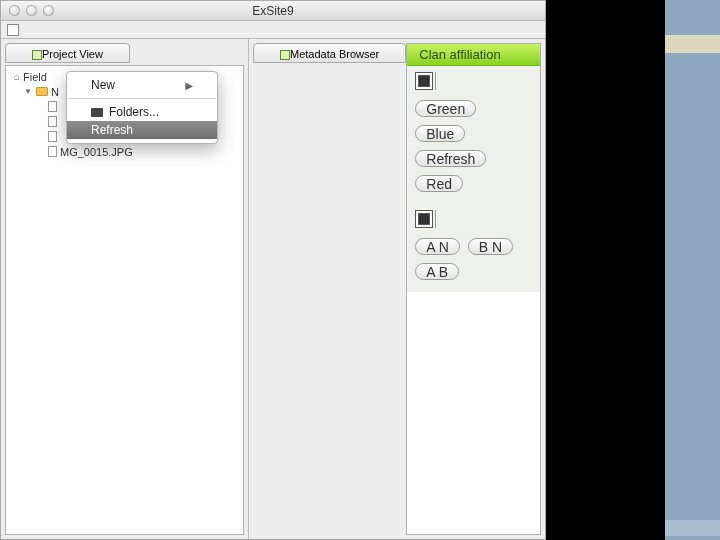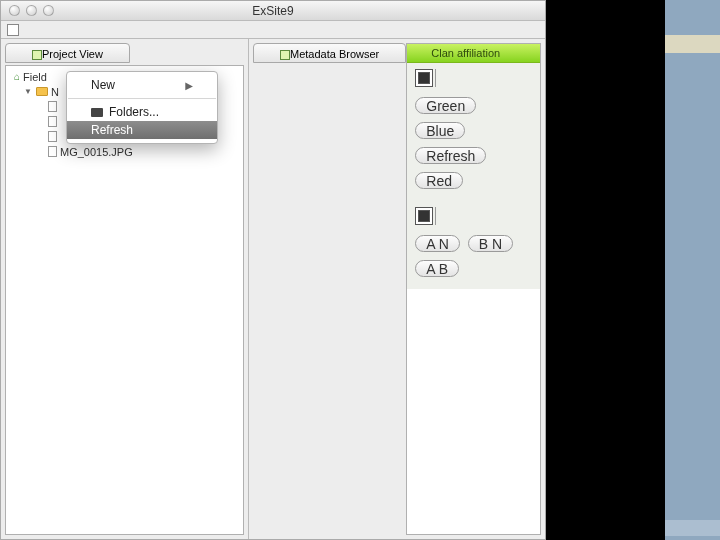--- a/index.html
+++ b/index.html
@@ -187,22 +187,22 @@
     .menu-item.hl {
       background: linear-gradient(#8d8d8d, #6f6f6f);
       color: #fff;
     }
     .submenu-arrow { font-size: 10px; color: #666; }
     .folder-small { width: 12px; height: 9px; background: #444; display: inline-block; border-radius: 1px; }
 
     .section-header {
       background: linear-gradient(#c9f262, #87d31f);
       color: #2f4b0e;
-      font-size: 11px;
-      padding: 3px 24px;
+      font-size: 13px;
+      padding: 3px 12px;
       border-bottom: 1px solid #7ab81a;
     }
     .section-body {
       background: #eef0eb;
       padding: 6px 8px 12px 8px;
     }
     .token-bar {
       display: flex;
       gap: 2px;
       align-items: stretch;

